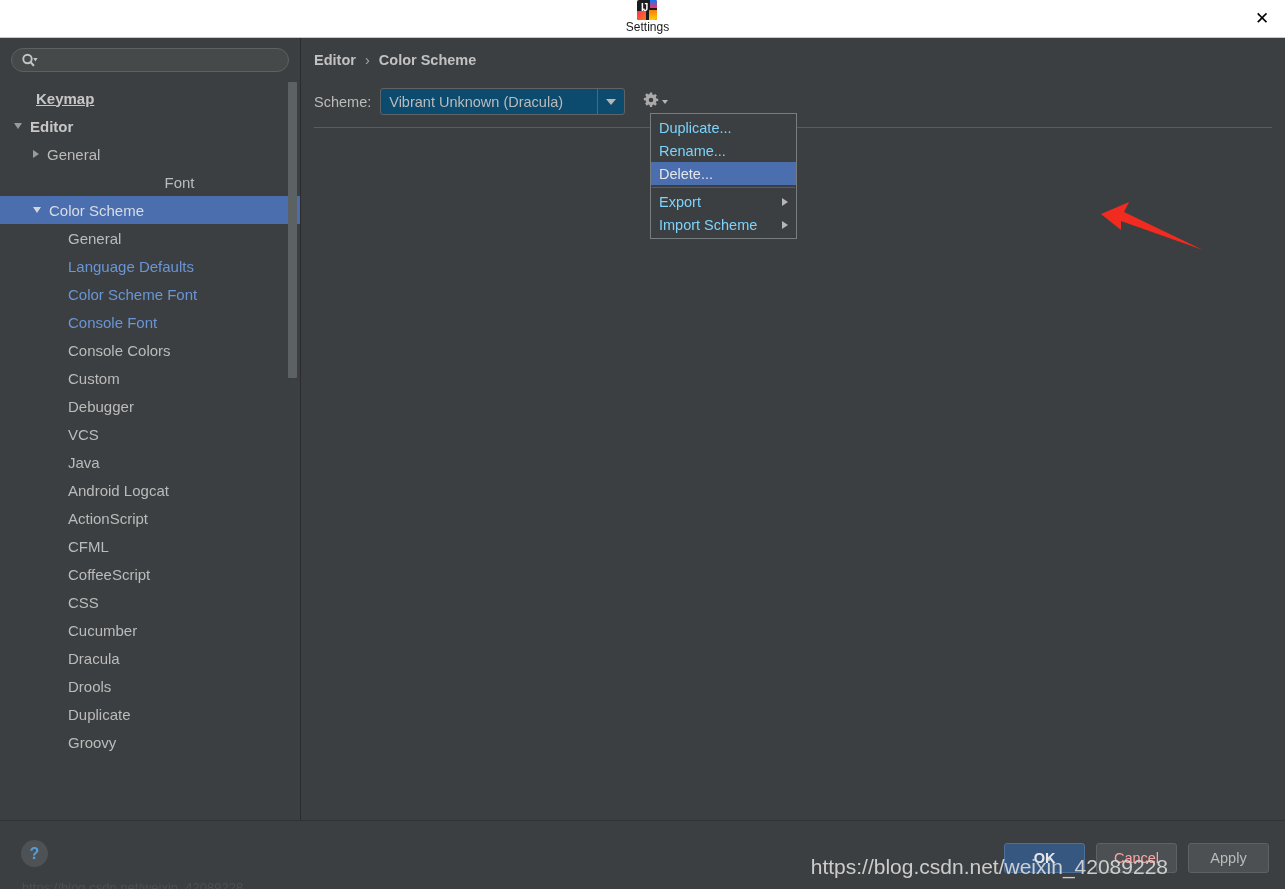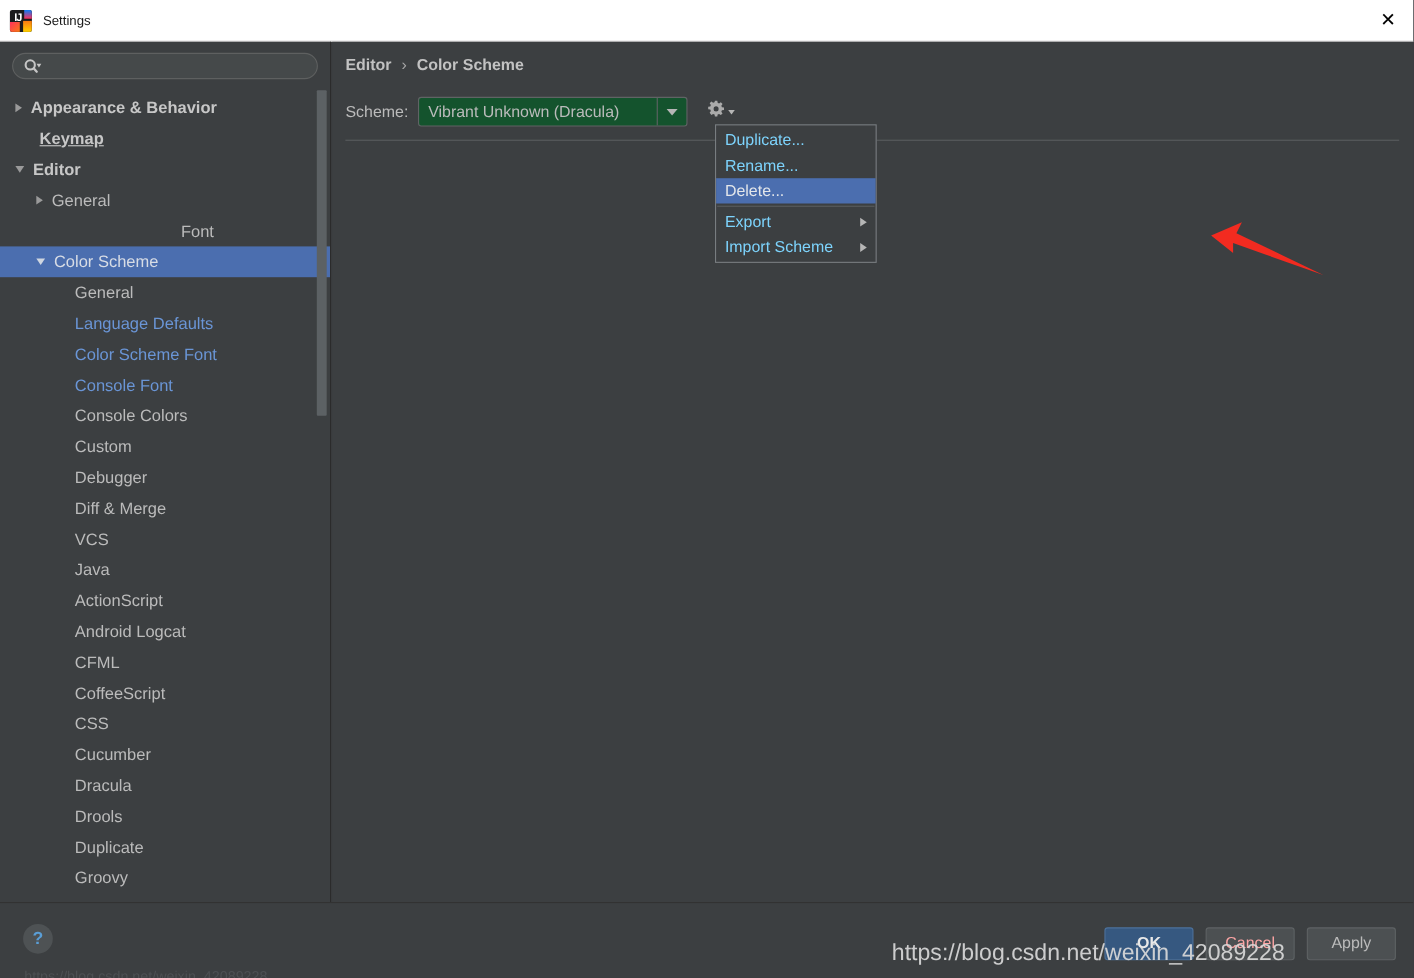--- a/index.html
+++ b/index.html
@@ -16,21 +16,21 @@
     width: 1285px; height: 889px;
     background: #3c3f41;
   }
 
   
   #titlebar {
     position: absolute; left: 0; top: 0;
     width: 1285px; height: 38px;
     background: #ffffff;
     border-bottom: 1px solid #c8c8c8;
-    display: flex; align-items: center;
+    display: flex; align-items: center; flex-direction: column;
   }
   #app-icon {
     width: 20px; height: 20px; margin-left: 9px;
     position: relative; flex: none;
     border-radius: 2px;
     background: #1b1b1d;
     overflow: hidden;
   }
   #app-icon .ij-bl { position: absolute; left: 0; bottom: 0; width: 9px; height: 9px;
     background: linear-gradient(135deg, #fe315d 0%, #f97a12 100%); }
@@ -149,21 +149,21 @@
   }
   #scheme-label {
     font-size: 14.5px; color: #bbbbbb; margin-right: 9px;
     font-family: "Liberation Sans", sans-serif;
   }
   #scheme-combo {
     display: flex; align-items: stretch;
     width: 245px; height: 27px;
     border: 1px solid #606365;
     border-radius: 3px;
-    background: #14532d;
+    background: #0c4a6e;
     cursor: pointer;
   }
   #scheme-value {
     flex: 1; display: flex; align-items: center;
     padding-left: 8px;
     font-size: 14.5px; color: #bbbbbb;
     font-family: "Liberation Sans", sans-serif;
     white-space: nowrap; overflow: hidden;
   }
   #scheme-arrow {
@@ -315,24 +315,20 @@
             <circle cx="6.5" cy="6" r="4.2" fill="none" stroke="#c5c5c5" stroke-width="1.9"></circle>
             <line x1="9.6" y1="9.1" x2="12.4" y2="12.2" stroke="#c5c5c5" stroke-width="2.1" stroke-linecap="round"></line>
             <polygon points="12.2,5.0 16.6,5.0 14.4,8.4" fill="#c5c5c5"></polygon>
           </svg>
         </span>
         <input type="text" placeholder="" style="">
       </div>
     </div>
 
     <div id="tree">
-        <div class="t-row lvl0">
-          <span class="arrow collapsed"></span>
-          <span class="lbl">Appearance &amp; Behavior</span>
-        </div>
         <div class="t-row lvl0 noarrow">
           <span class="lbl">Keymap</span>
         </div>
         <div class="t-row lvl0">
           <span class="arrow expanded"></span>
           <span class="lbl">Editor</span>
         </div>
         <div class="t-row lvl1">
           <span class="arrow collapsed"></span>
           <span class="lbl">General</span>
@@ -359,33 +355,30 @@
         <div class="t-row lvl2 noarrow">
           <span class="lbl">Console Colors</span>
         </div>
         <div class="t-row lvl2 noarrow">
           <span class="lbl">Custom</span>
         </div>
         <div class="t-row lvl2 noarrow">
           <span class="lbl">Debugger</span>
         </div>
         <div class="t-row lvl2 noarrow">
-          <span class="lbl">Diff &amp; Merge</span>
-        </div>
-        <div class="t-row lvl2 noarrow">
           <span class="lbl">VCS</span>
         </div>
         <div class="t-row lvl2 noarrow">
           <span class="lbl">Java</span>
         </div>
         <div class="t-row lvl2 noarrow">
+          <span class="lbl">Android Logcat</span>
+        </div>
+        <div class="t-row lvl2 noarrow">
           <span class="lbl">ActionScript</span>
-        </div>
-        <div class="t-row lvl2 noarrow">
-          <span class="lbl">Android Logcat</span>
         </div>
         <div class="t-row lvl2 noarrow">
           <span class="lbl">CFML</span>
         </div>
         <div class="t-row lvl2 noarrow">
           <span class="lbl">CoffeeScript</span>
         </div>
         <div class="t-row lvl2 noarrow">
           <span class="lbl">CSS</span>
         </div>

